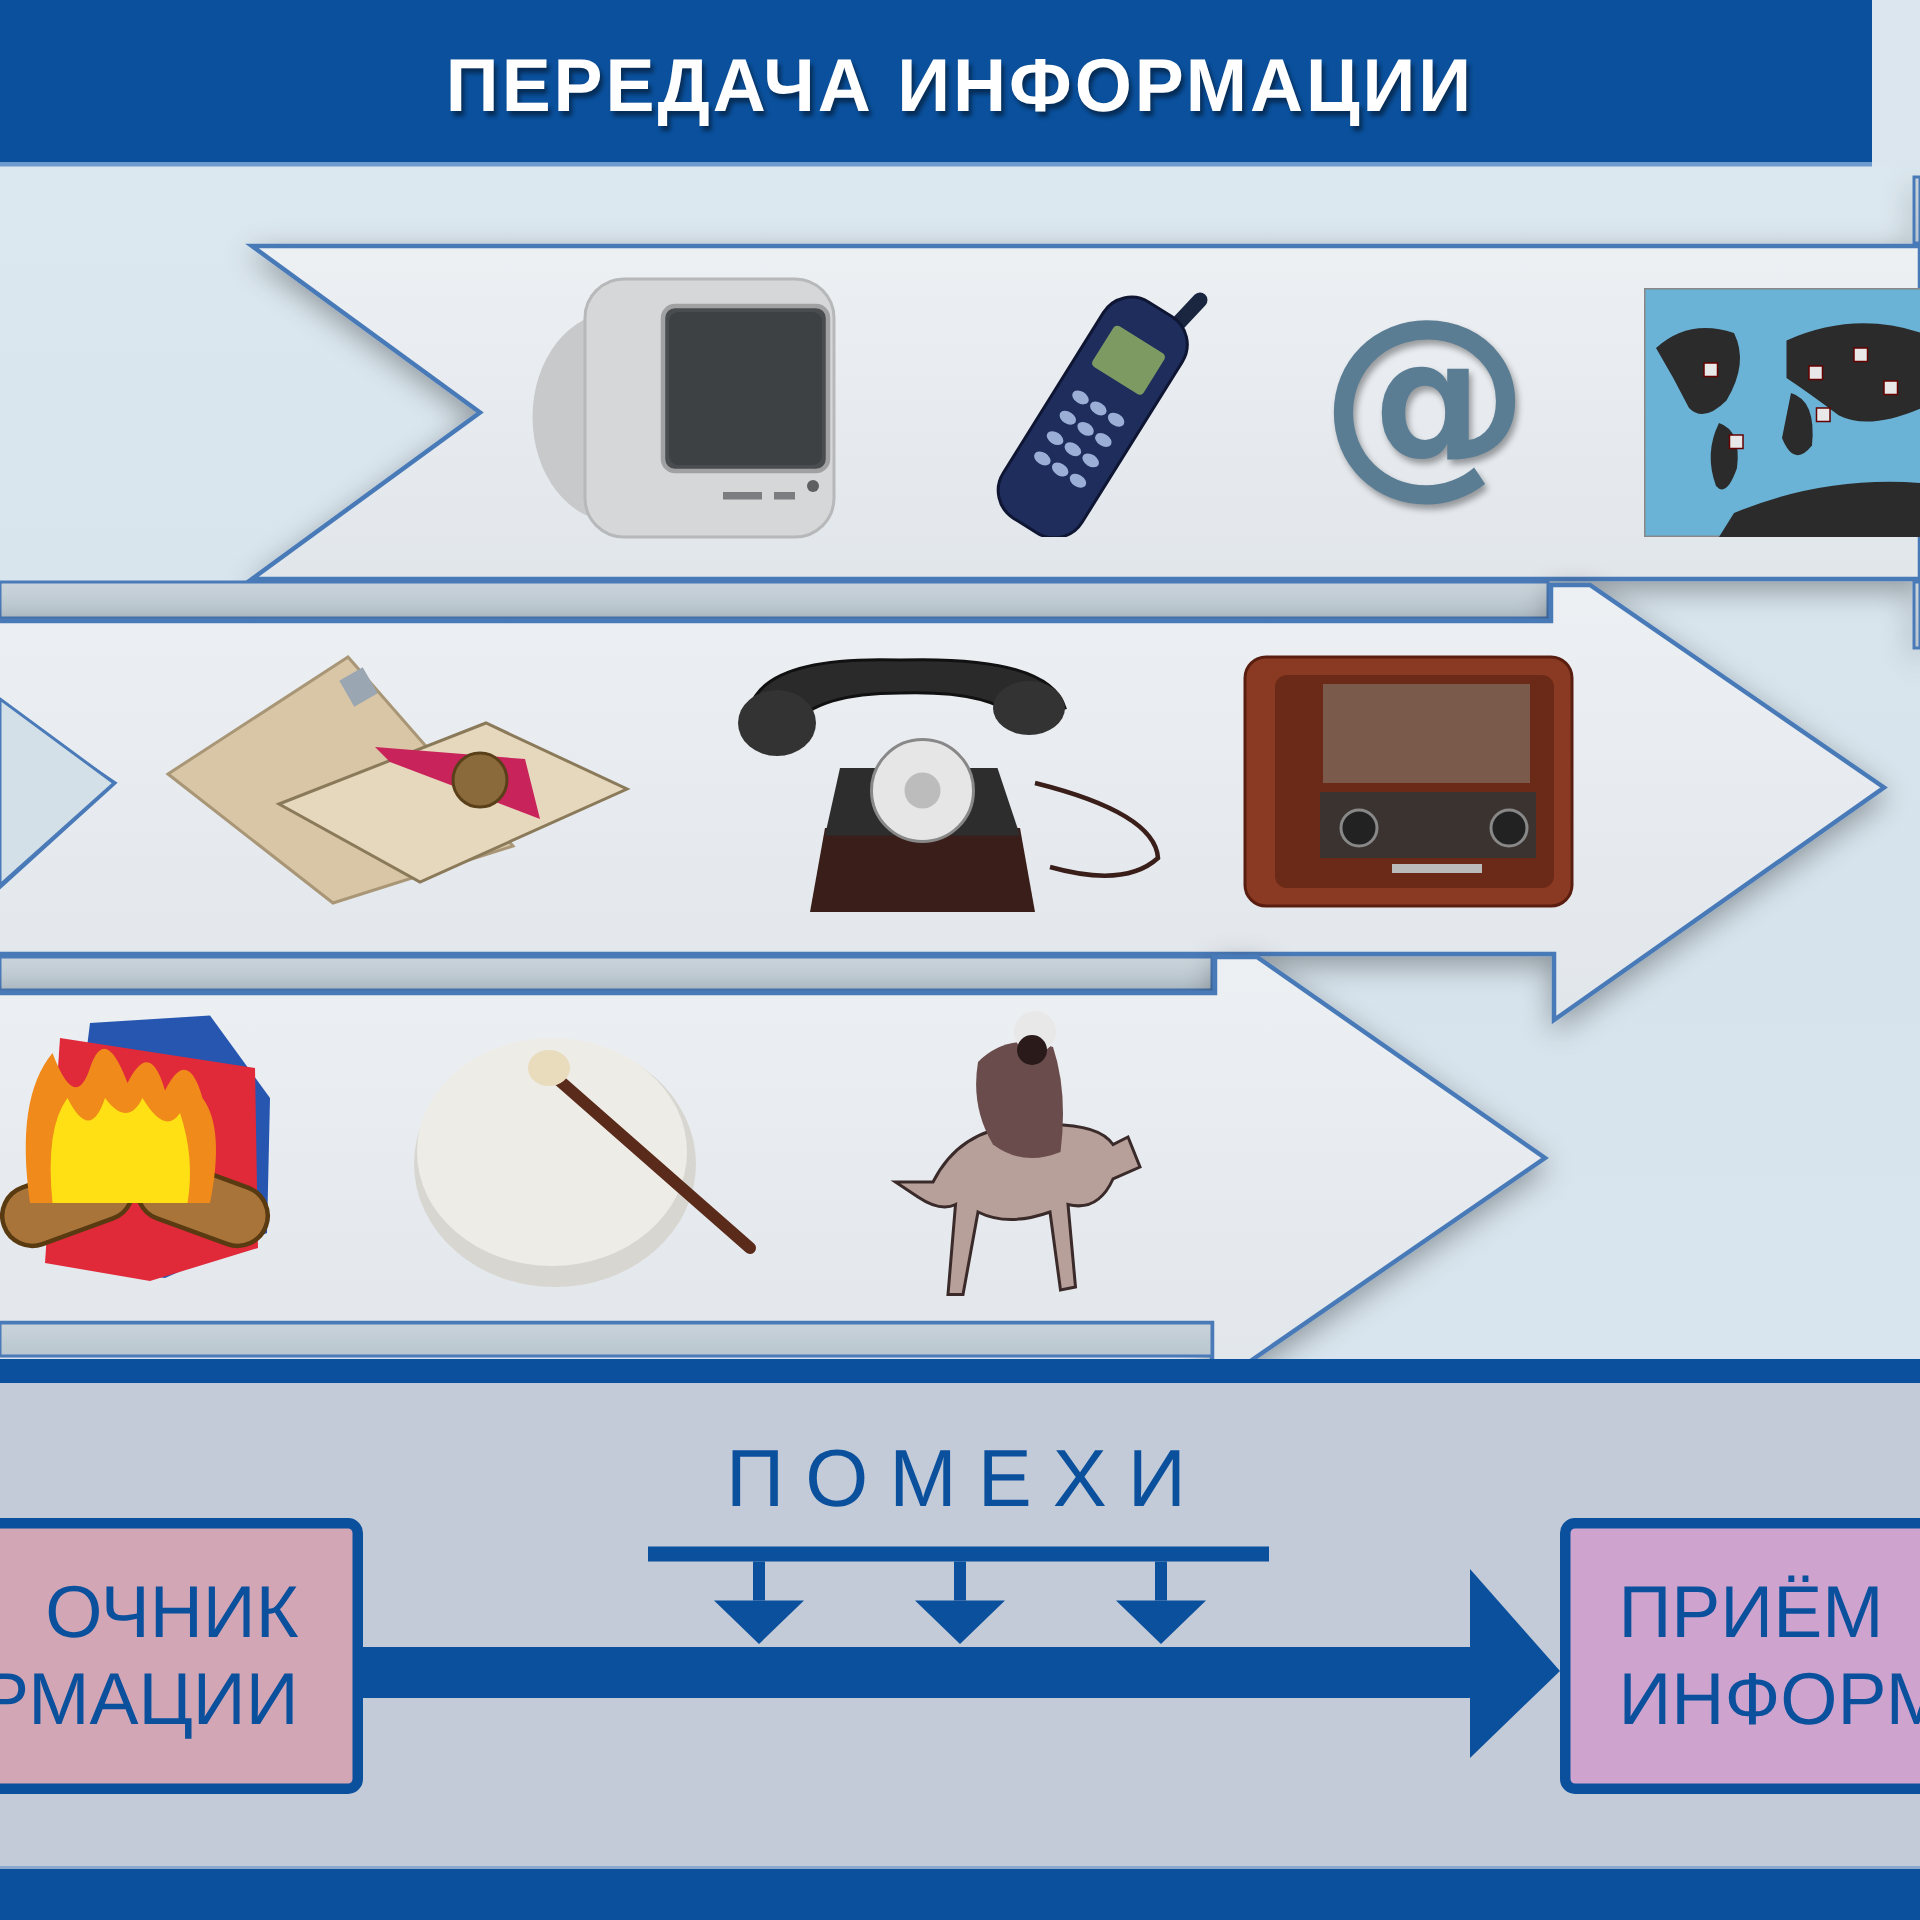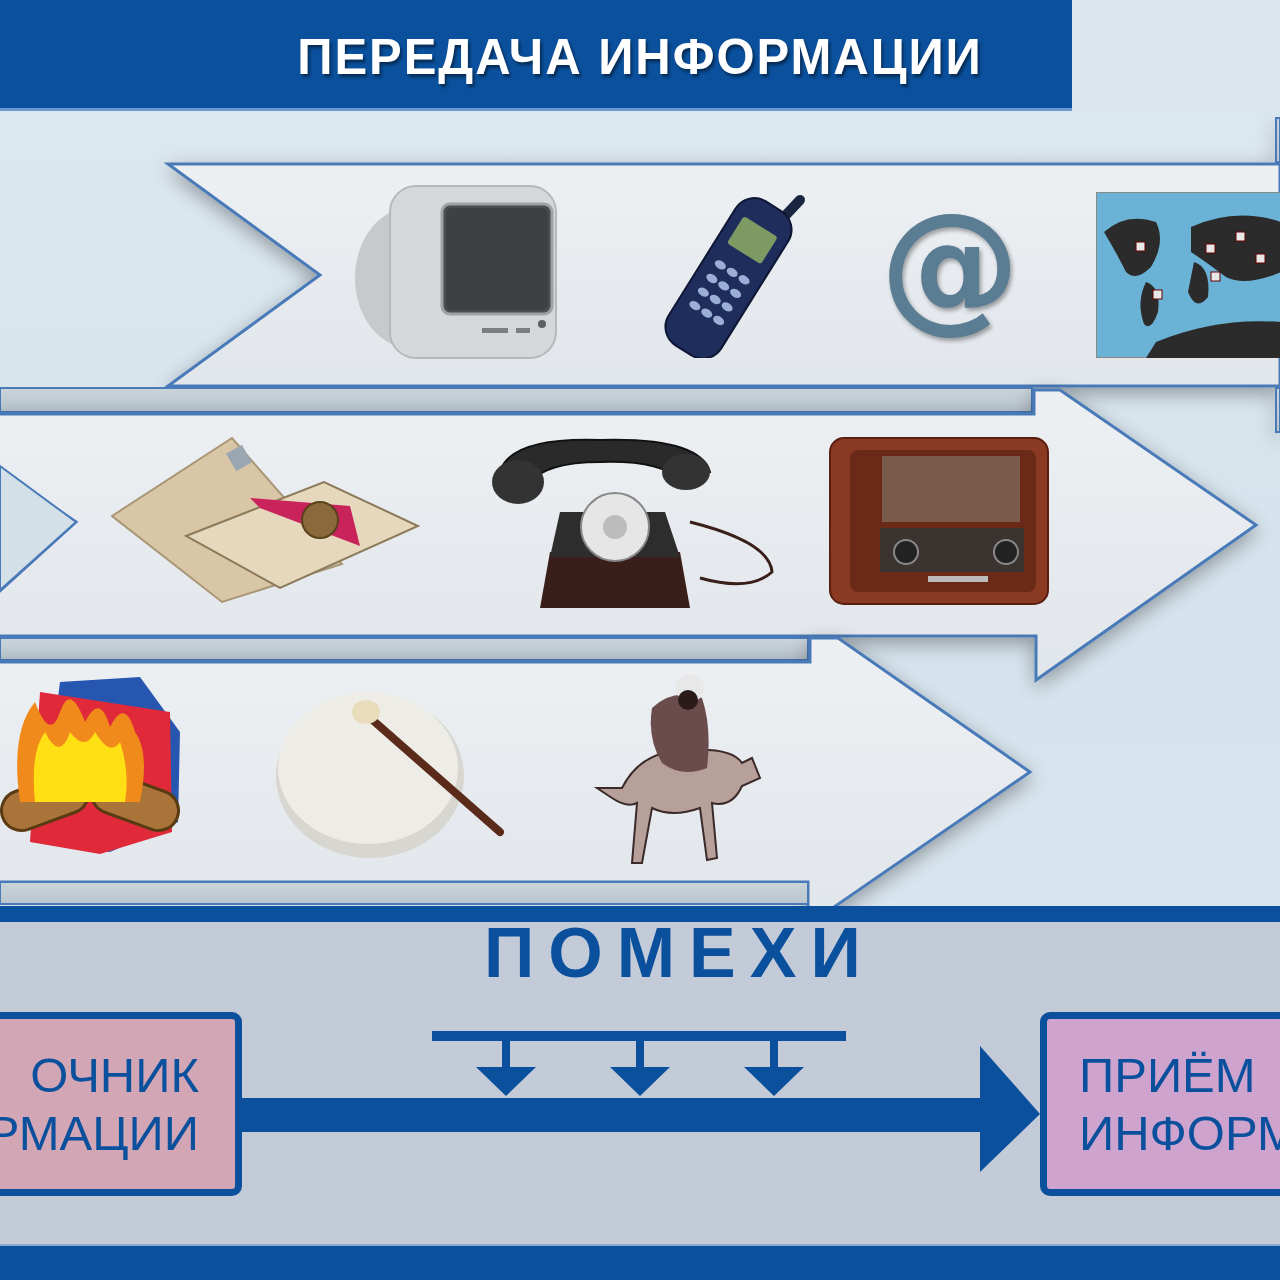--- a/index.html
+++ b/index.html
@@ -2,21 +2,21 @@
 <html><head>
   <meta charset="utf-8">
   <style>
     html, body { margin: 0; padding: 0; }
     body {
       width: 1280px; height: 1280px; overflow: hidden; position: relative;
       background: #dbe6ee;
       font-family: "Liberation Sans", sans-serif;
     }
     .header {
-      position: absolute; left: 0; top: 0; width: 1072px; height: 108px;
+      position: absolute; left: 0; top: 0; width: 1248px; height: 108px;
       background: #0a509c;
       border-bottom: 3px solid #6d9bcf;
     }
     .header-title {
       position: absolute; left: 0; top: 28px; width: 1280px; text-align: center;
       color: #ffffff; font-weight: bold; font-size: 50px; letter-spacing: 2px;
       text-shadow: 2px 3px 3px rgba(0,0,0,0.45);
       transform: scaleX(0.98);
     }
     .upper { position: absolute; left: 0; top: 111px; width: 1280px; height: 797px;
@@ -30,23 +30,22 @@
     }
     .footer { position: absolute; left: 0; top: 1244px; width: 1280px; height: 36px; background: #0a509c; border-top: 2px solid #8aa8cc; }
     .box {
       position: absolute; border: 7px solid #0a509c; border-radius: 10px;
       color: #0a509c; font-size: 49px; line-height: 58px; text-align: center;
       box-sizing: border-box; display: flex; flex-direction: column; justify-content: center;
     }
     .box-source { left: -40px; top: 1012px; width: 282px; height: 184px; background: #d2a6b5; text-align: right; padding-right: 36px; }
     .box-receiver { left: 1040px; top: 1012px; width: 300px; height: 184px; background: #cea4cf; text-align: left; padding-left: 32px; }
     .noise-label {
-      position: absolute; left: 484px; top: 913px; color: #0a509c; font-size: 70px;
+      position: absolute; left: 484px; top: 955px; color: #0a509c; font-size: 54px;
       letter-spacing: 14px;
-      font-weight: bold;
     }
   </style>
 </head>
 <body>
 
 <div class="header">
   <div class="header-title">ПЕРЕДАЧА ИНФОРМАЦИИ</div>
 </div>
 
 <div class="upper"></div>

